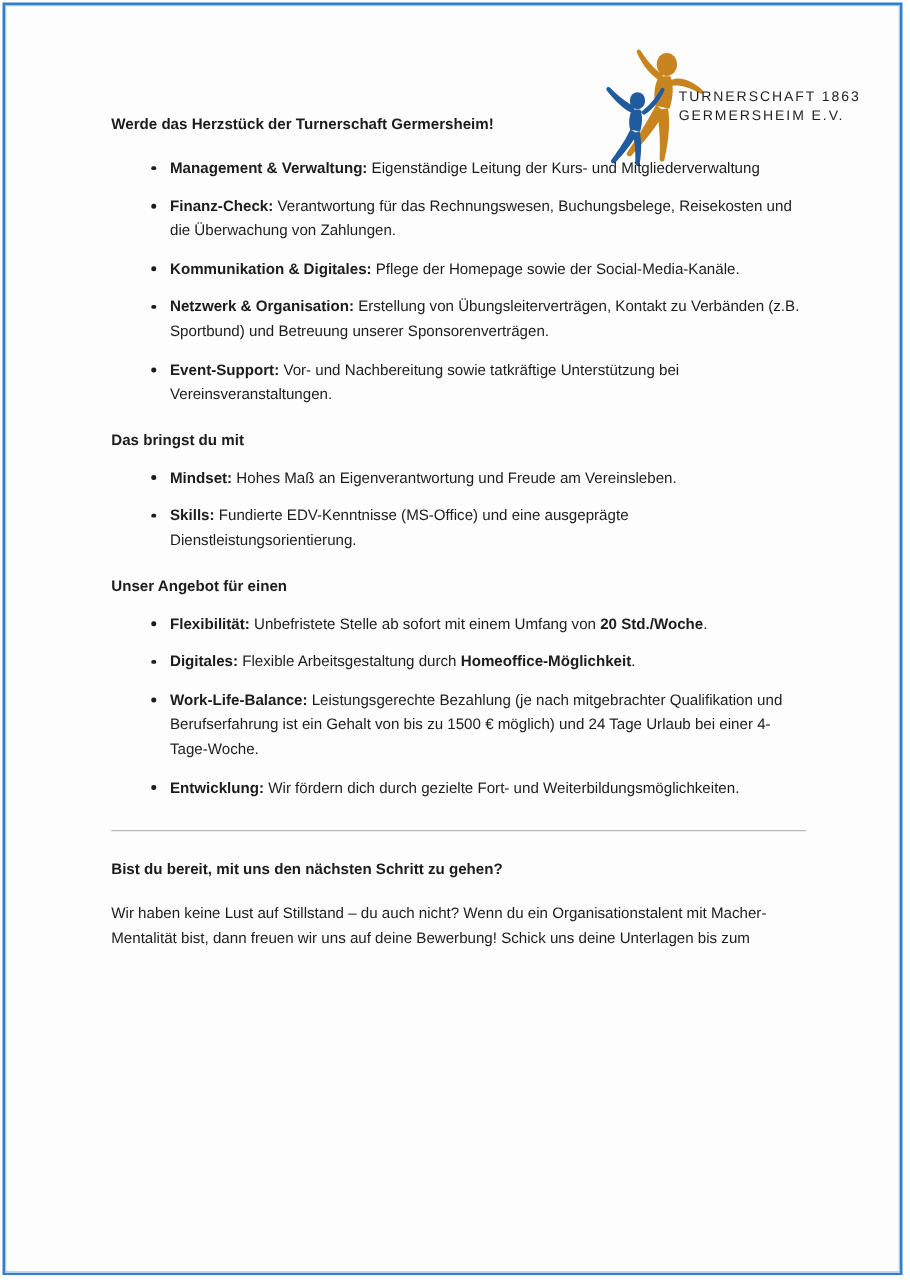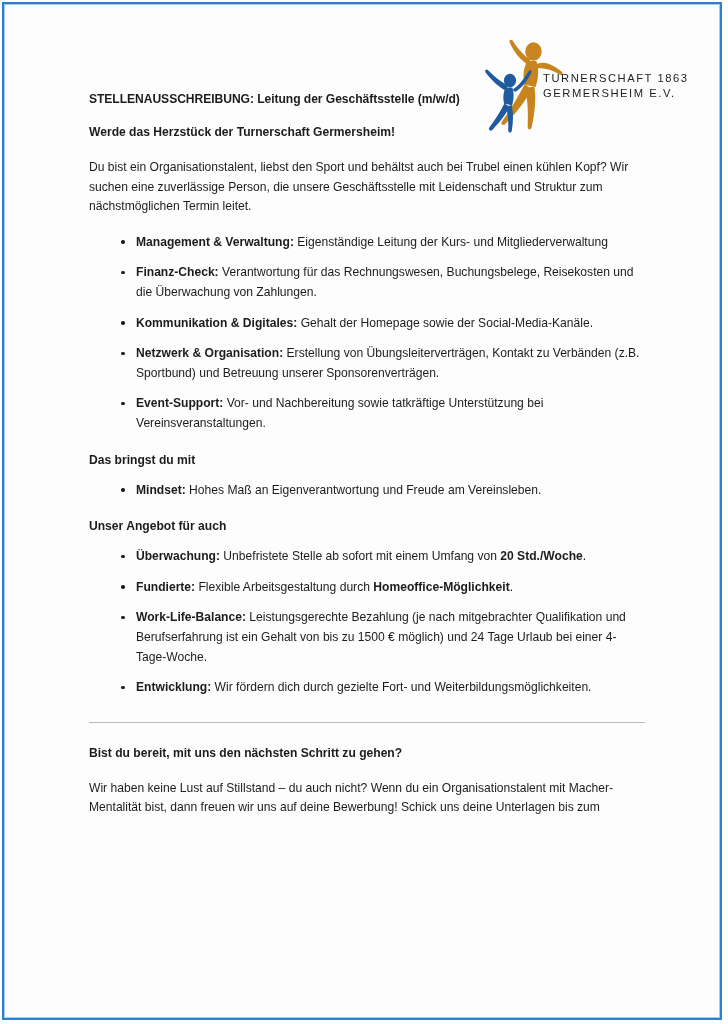--- a/index.html
+++ b/index.html
@@ -189,62 +189,63 @@
         </svg>
       </div>
       <div class="logo-text">
         <div>TURNERSCHAFT 1863</div>
         <div>GERMERSHEIM E.V.</div>
       </div>
     </div>
 
     <div class="content">
 
-      <h1 class="h-title">STELLENAUSSCHREIBUNG: Leitung der Geschäftsstelle (m/w/d)</h1>
 
       <h2 class="h-sub">Werde das Herzstück der Turnerschaft Germersheim!</h2>
 
-      <p class="para">Du bist ein Organisationstalent, liebst den Sport und behältst auch bei Trubel einen kühlen Kopf? Wir suchen eine zuverlässige Person, die unsere Geschäftsstelle mit Leidenschaft und Struktur zum nächstmöglichen Termin leitet.</p>
 
 
 
       <ul class="bullets">
         <li>
           <span class="bullet-dot"></span><span class="lead">Management &amp; Verwaltung:</span><span> Eigenständige Leitung der Kurs- und Mitgliederverwaltung</span>
         </li>
         <li>
           <span class="bullet-dot"></span><span class="lead">Finanz-Check:</span><span> Verantwortung für das Rechnungswesen, Buchungsbelege, Reisekosten und die Überwachung von Zahlungen.</span>
         </li>
         <li>
-          <span class="bullet-dot"></span><span class="lead">Kommunikation &amp; Digitales:</span><span> Gehalt der Homepage sowie der Social-Media-Kanäle.</span>
+          <span class="bullet-dot"></span><span class="lead">Kommunikation &amp; Digitales:</span><span> Pflege der Homepage sowie der Social-Media-Kanäle.</span>
         </li>
         <li>
           <span class="bullet-dot"></span><span class="lead">Netzwerk &amp; Organisation:</span><span> Erstellung von Übungsleiterverträgen, Kontakt zu Verbänden (z.B. Sportbund) und Betreuung unserer Sponsorenverträgen.</span>
         </li>
         <li>
           <span class="bullet-dot"></span><span class="lead">Event-Support:</span><span> Vor- und Nachbereitung sowie tatkräftige Unterstützung bei Vereinsveranstaltungen.</span>
         </li>
       </ul>
 
       <h3 class="h-section">Das bringst du mit</h3>
 
       <ul class="bullets">
         <li>
           <span class="bullet-dot"></span><span class="lead">Mindset:</span><span> Hohes Maß an Eigenverantwortung und Freude am Vereinsleben.</span>
         </li>
+        <li>
+          <span class="bullet-dot"></span><span class="lead">Skills:</span><span> Fundierte EDV-Kenntnisse (MS-Office) und eine ausgeprägte Dienstleistungsorientierung.</span>
+        </li>
       </ul>
 
-      <h3 class="h-section">Unser Angebot für auch</h3>
+      <h3 class="h-section">Unser Angebot für einen</h3>
 
       <ul class="bullets">
         <li>
-          <span class="bullet-dot"></span><span class="lead">Überwachung:</span><span> Unbefristete Stelle ab sofort mit einem Umfang von </span><span class="em-bold">20 Std./Woche</span><span>.</span>
-        </li>
-        <li>
-          <span class="bullet-dot"></span><span class="lead">Fundierte:</span><span> Flexible Arbeitsgestaltung durch </span><span class="em-bold">Homeoffice-Möglichkeit</span><span>.</span>
+          <span class="bullet-dot"></span><span class="lead">Flexibilität:</span><span> Unbefristete Stelle ab sofort mit einem Umfang von </span><span class="em-bold">20 Std./Woche</span><span>.</span>
+        </li>
+        <li>
+          <span class="bullet-dot"></span><span class="lead">Digitales:</span><span> Flexible Arbeitsgestaltung durch </span><span class="em-bold">Homeoffice-Möglichkeit</span><span>.</span>
         </li>
         <li>
           <span class="bullet-dot"></span><span class="lead">Work-Life-Balance:</span><span> Leistungsgerechte Bezahlung (je nach mitgebrachter Qualifikation und Berufserfahrung ist ein Gehalt von bis zu 1500 € möglich) und 24 Tage Urlaub bei einer 4-Tage-Woche.</span>
         </li>
         <li>
           <span class="bullet-dot"></span><span class="lead">Entwicklung:</span><span> Wir fördern dich durch gezielte Fort- und Weiterbildungsmöglichkeiten.</span>
         </li>
       </ul>
 
       <hr class="divider">

